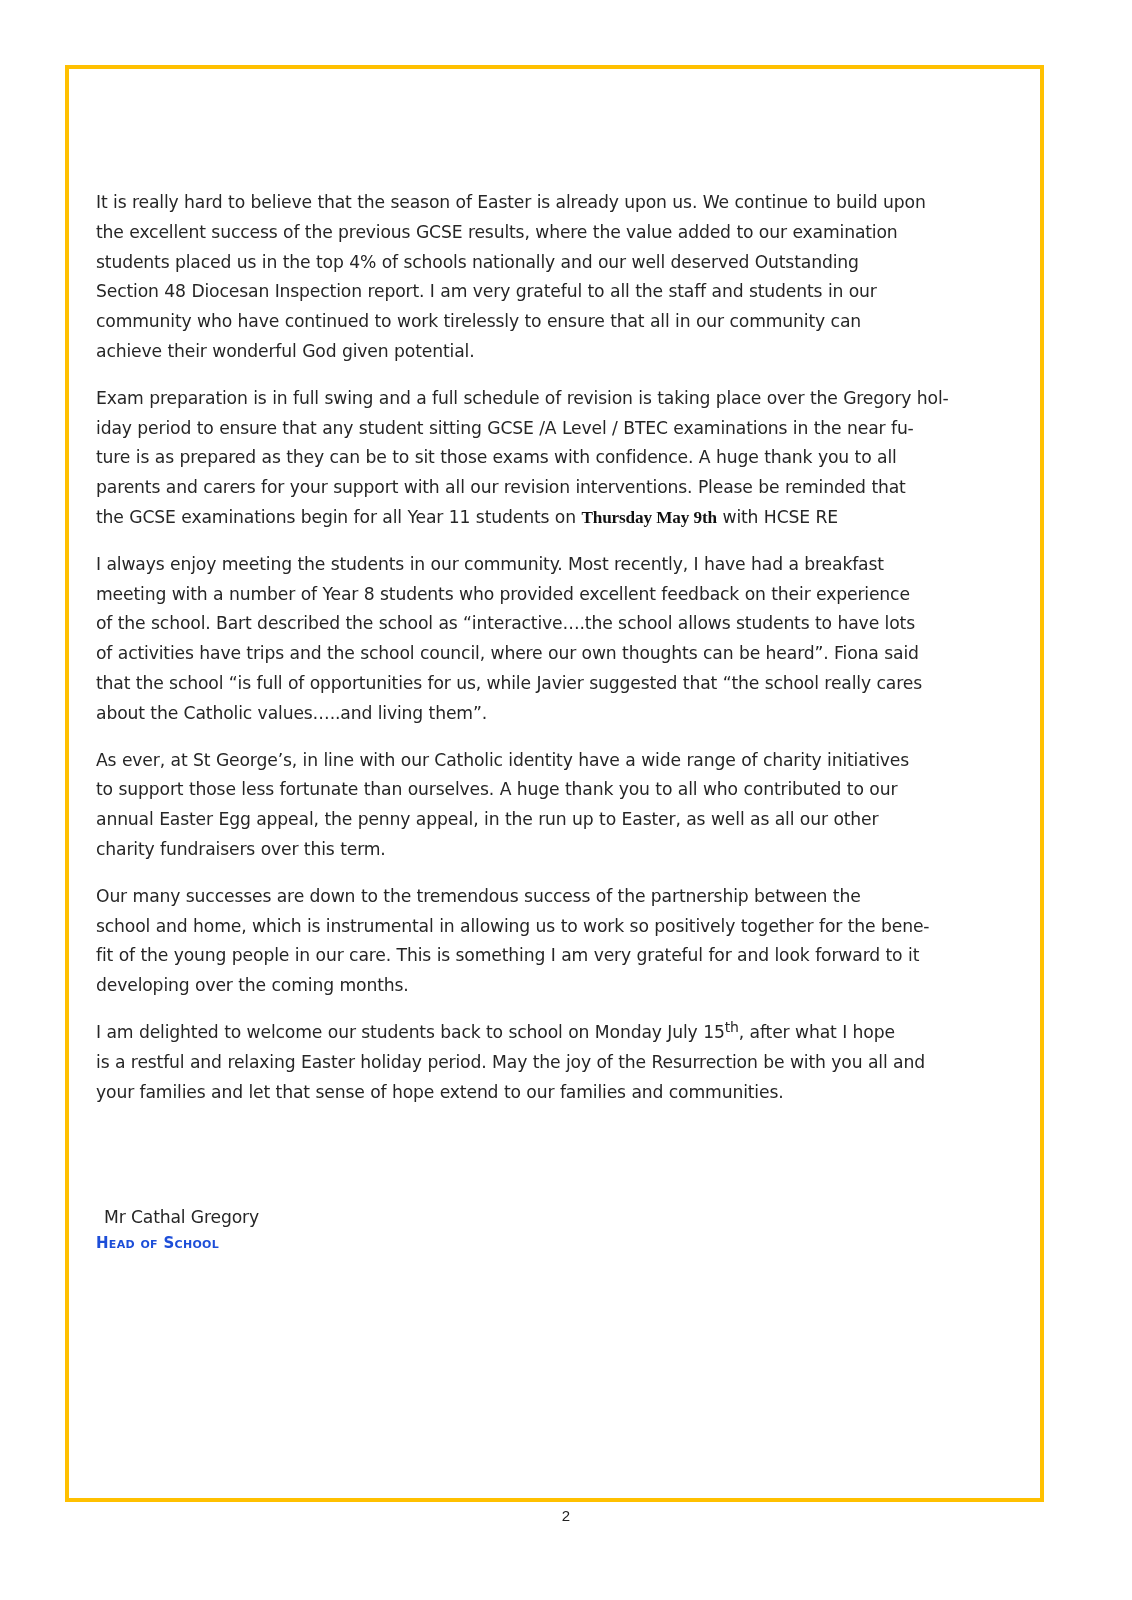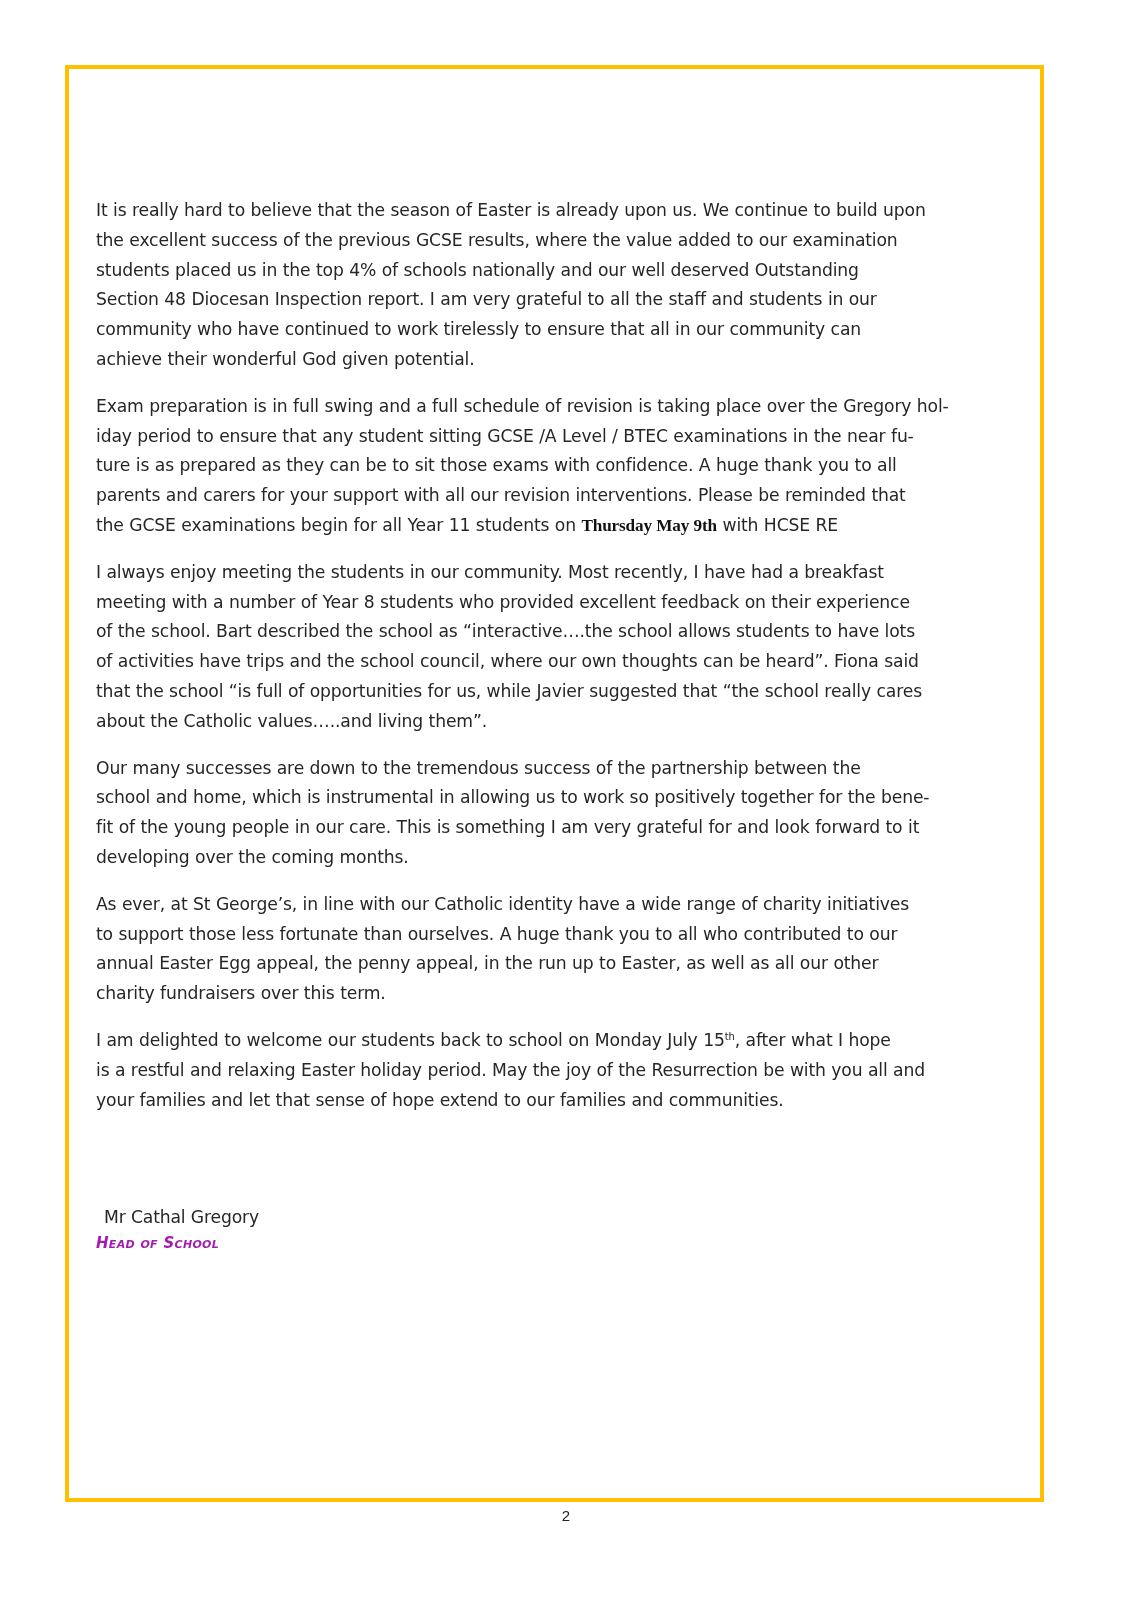--- a/index.html
+++ b/index.html
@@ -6,42 +6,42 @@
     body { width: 1132px; height: 1600px; position: relative; overflow: hidden; }
     .frame {
       position: absolute;
       left: 65px; top: 65px;
       width: 971px; height: 1429px;
       border: 4px solid #FFC000;
       box-sizing: content-box;
     }
     .content {
       position: absolute;
-      left: 96px; top: 196px;
+      left: 96px; top: 188px;
       width: 920px;
       font-family: "DejaVu Sans", sans-serif;
       font-size: 17.2px;
       line-height: 29.8px;
       color: #262626;
       letter-spacing: -0.15px;
       word-spacing: 0.2px;
     }
     .content p { margin: 0 0 17px 0; white-space: pre-line; }
     .content b { font-weight: bold; color: #111; font-family: Liberation Serif, serif; }
-    sup { font-size: 10px; line-height: 0; vertical-align: 6px; }
+    sup { font-size: 14px; line-height: 0; vertical-align: 6px; }
     .signature {
       position: absolute;
       left: 96px; top: 1203px;
       font-family: "DejaVu Sans", sans-serif;
       color: #262626;
     }
     .sig-name { font-size: 17.2px; line-height: 28px; letter-spacing: -0.15px; margin-left: 8px; }
     .sig-title {
-      font-size: 15px; line-height: 24px; font-weight: bold; color: #a21caf;
-      font-variant: small-caps; letter-spacing: 0.3px; font-style: italic;
+      font-size: 15px; line-height: 24px; font-weight: bold; color: #1d4ed8;
+      font-variant: small-caps; letter-spacing: 0.3px;
     }
     .page-number {
       position: absolute;
       left: 0; width: 1132px; top: 1507px;
       text-align: center;
       font-family: "Liberation Sans", sans-serif;
       font-size: 15px;
       color: #222;
     }
   </style>
@@ -64,29 +64,29 @@
 <span>parents and carers for your support with all our revision interventions. Please be reminded that</span>
 <span><span>the GCSE examinations begin for all Year 11 students on </span><b>Thursday May 9th</b><span> with HCSE RE</span></span></p>
 
   <p><span>I always enjoy meeting the students in our community. Most recently, I have had a breakfast</span>
 <span>meeting with a number of Year 8 students who provided excellent feedback on their experience</span>
 <span>of the school. Bart described the school as “interactive….the school allows students to have lots</span>
 <span>of activities have trips and the school council, where our own thoughts can be heard”. Fiona said</span>
 <span>that the school “is full of opportunities for us, while Javier suggested that “the school really cares</span>
 <span>about the Catholic values…..and living them”.</span></p>
 
+  <p><span>As ever, at St George’s, in line with our Catholic identity have a wide range of charity initiatives</span>
+<span>to support those less fortunate than ourselves. A huge thank you to all who contributed to our</span>
+<span>annual Easter Egg appeal, the penny appeal, in the run up to Easter, as well as all our other</span>
+<span>charity fundraisers over this term.</span></p>
+
   <p><span>Our many successes are down to the tremendous success of the partnership between the</span>
 <span>school and home, which is instrumental in allowing us to work so positively together for the bene-</span>
 <span>fit of the young people in our care. This is something I am very grateful for and look forward to it</span>
 <span>developing over the coming months.</span></p>
-
-  <p><span>As ever, at St George’s, in line with our Catholic identity have a wide range of charity initiatives</span>
-<span>to support those less fortunate than ourselves. A huge thank you to all who contributed to our</span>
-<span>annual Easter Egg appeal, the penny appeal, in the run up to Easter, as well as all our other</span>
-<span>charity fundraisers over this term.</span></p>
 
   <p><span><span>I am delighted to welcome our students back to school on Monday July 15</span><sup>th</sup><span>, after what I hope</span></span>
 <span>is a restful and relaxing Easter holiday period. May the joy of the Resurrection be with you all and</span>
 <span>your families and let that sense of hope extend to our families and communities.</span></p>
 </div>
 
 <div class="signature">
   <div class="sig-name">Mr Cathal Gregory</div>
   <div class="sig-title">Head of School</div>
 </div>

